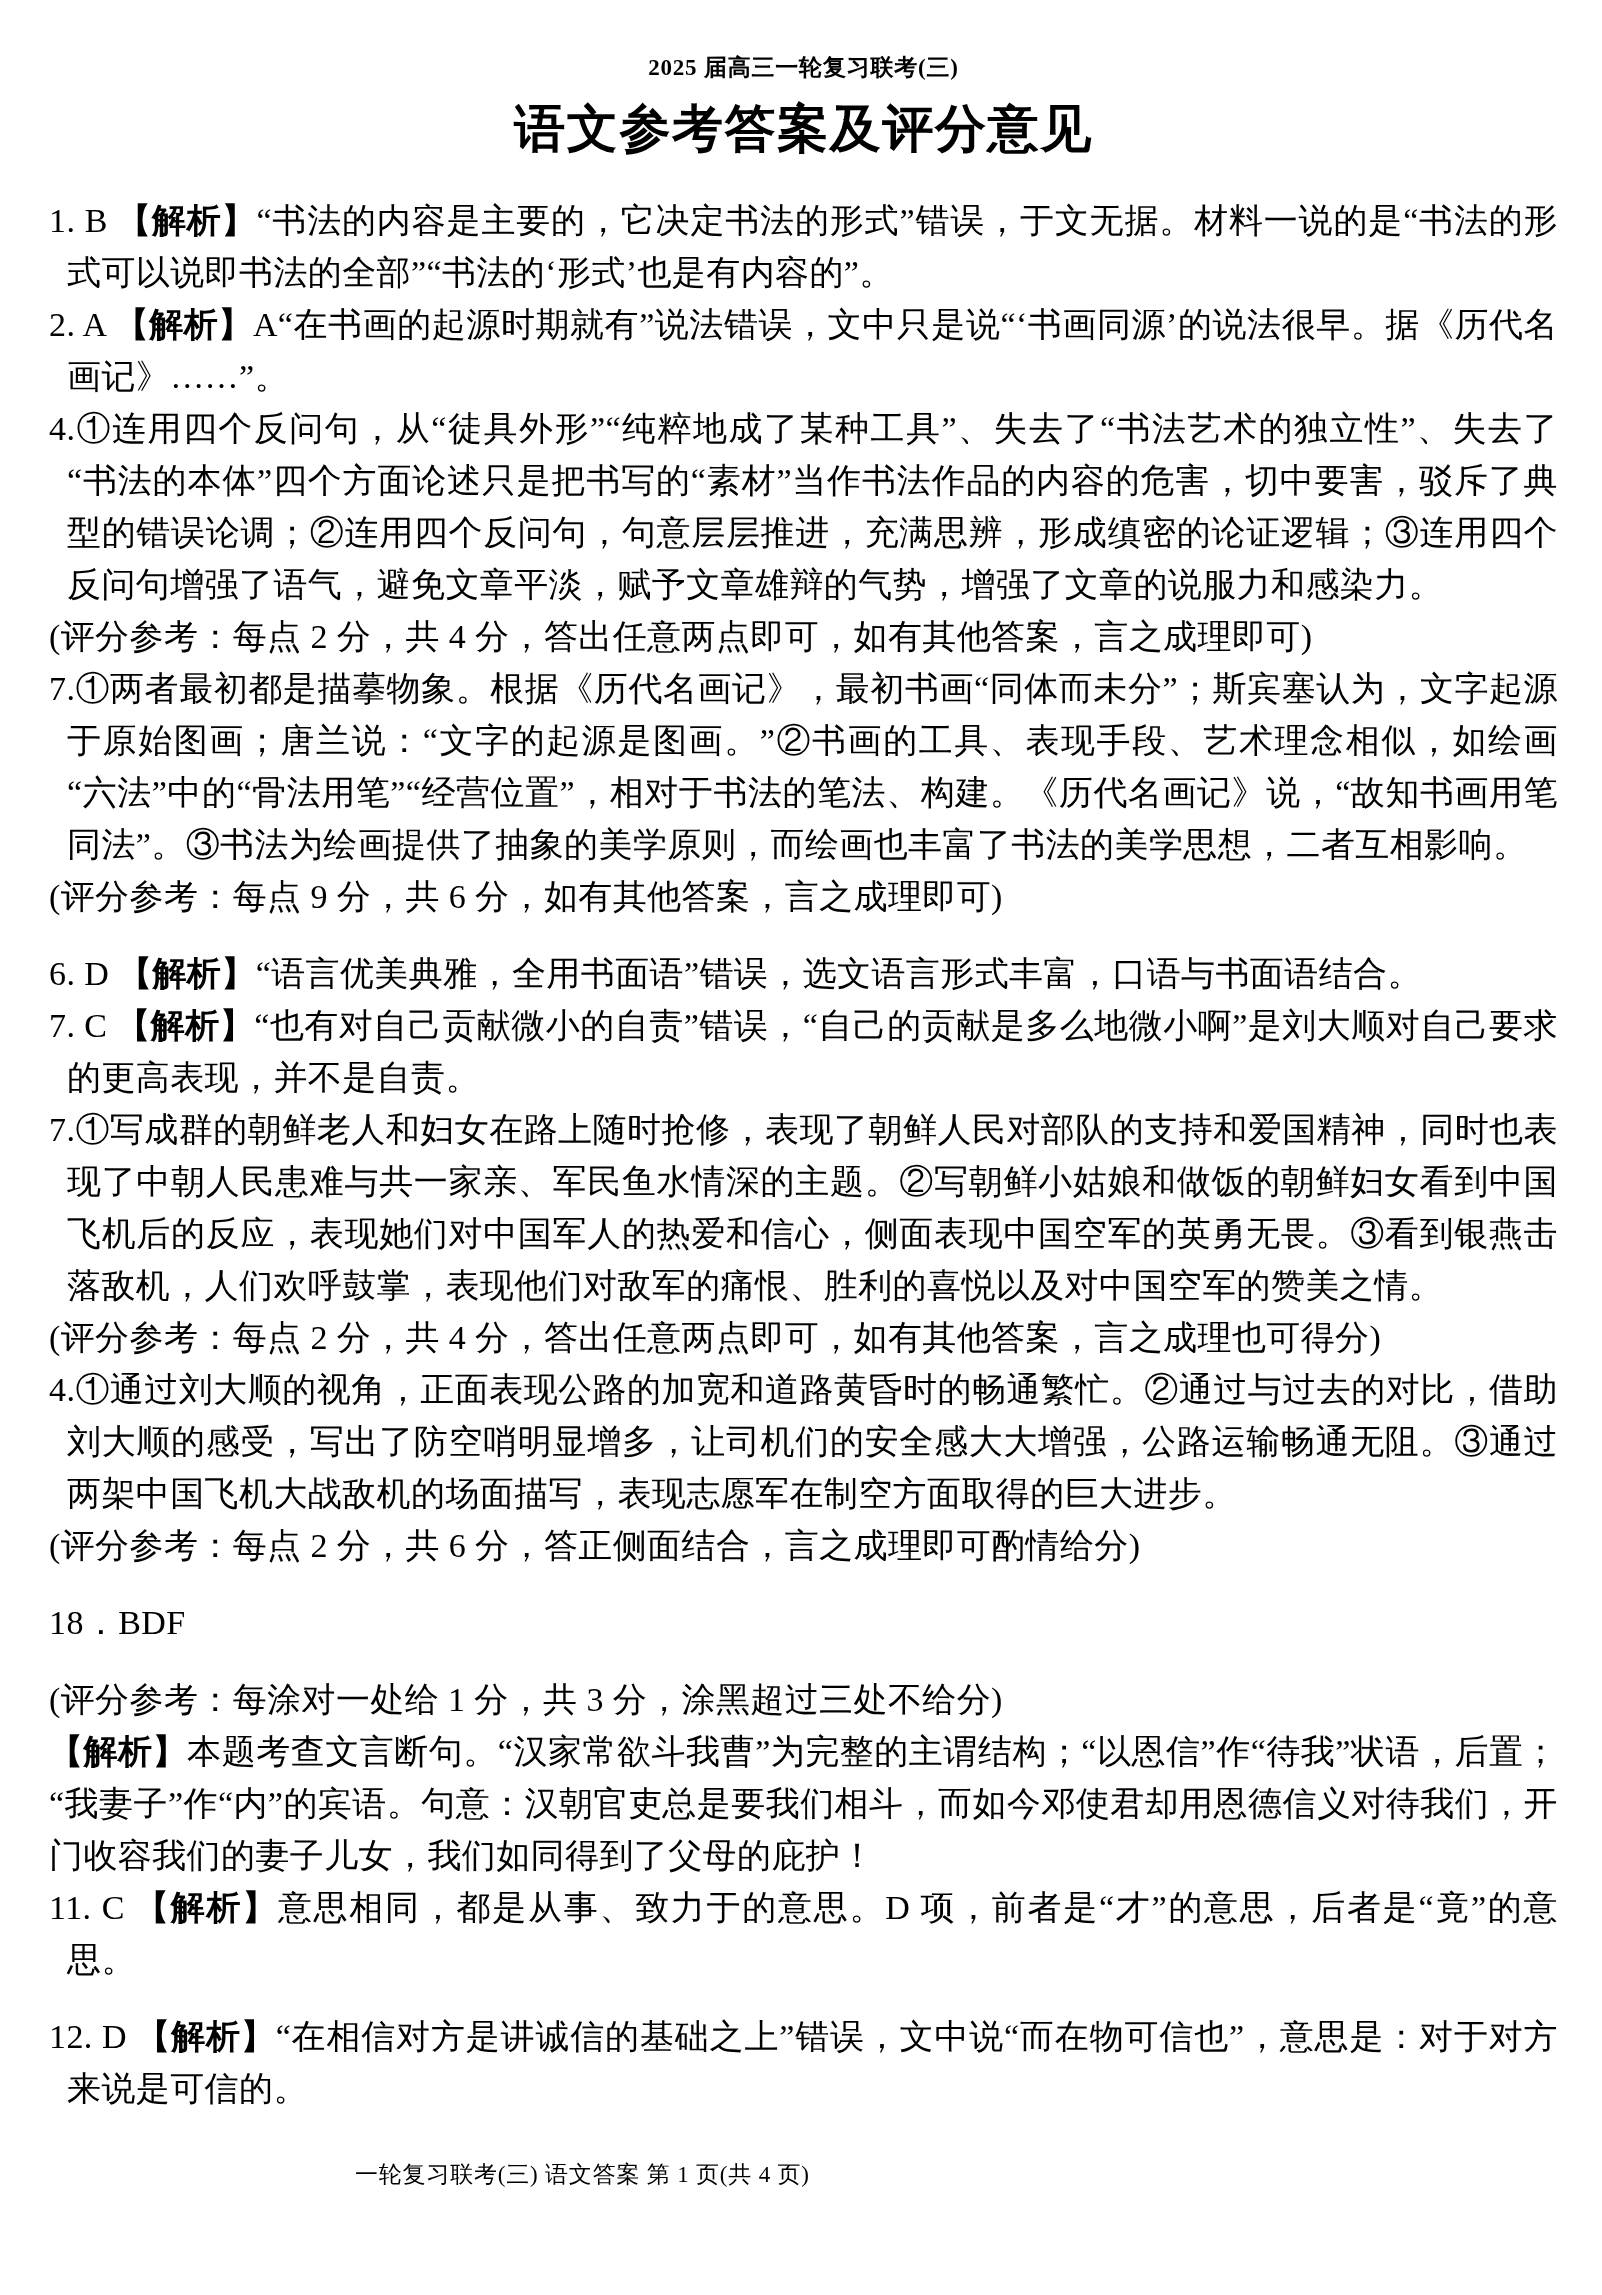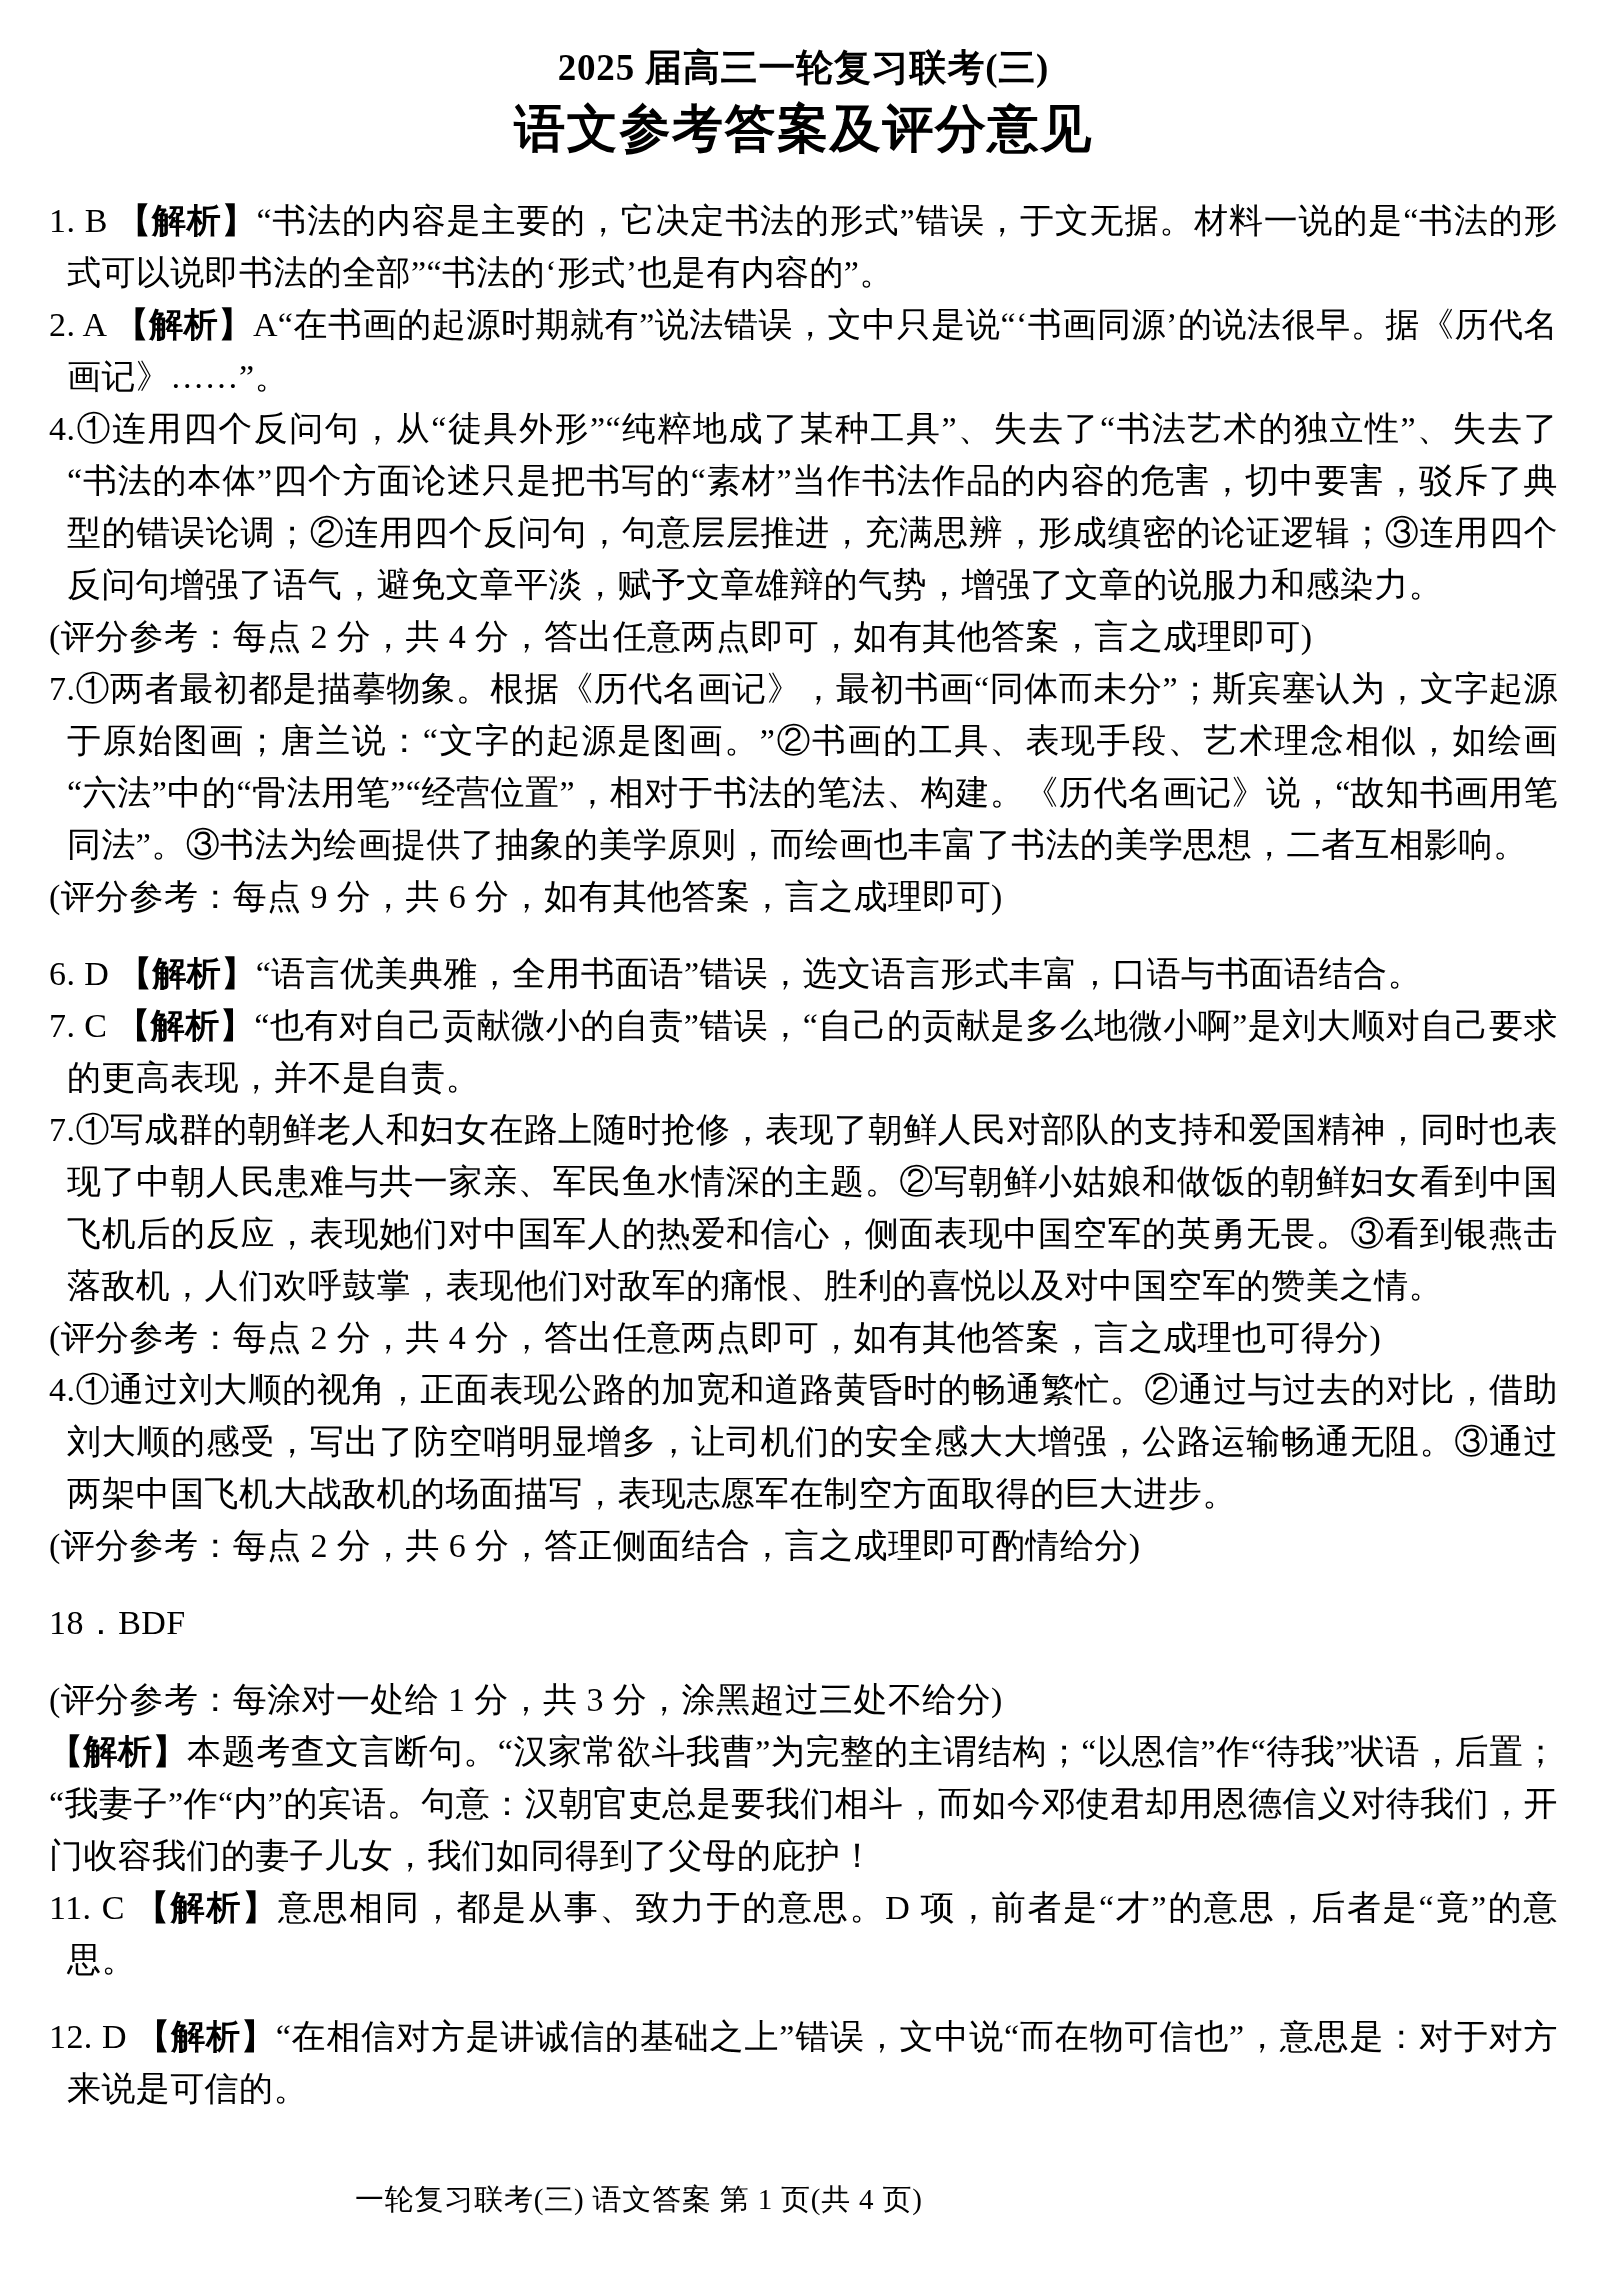--- a/index.html
+++ b/index.html
@@ -15,21 +15,21 @@
     height: 2295px;
     box-sizing: border-box;
     padding: 35px 45px 0 49px;
     background: #ffffff;
     display: flex;
     flex-direction: column;
     overflow: hidden;
   }
   .title1 {
     text-align: center;
-    font-size: 37px;
+    font-size: 23px;
     font-weight: bold;
     letter-spacing: 0.8px;
     margin: 10px 0 0 0;
     line-height: 46px;
   }
   .title2 {
     text-align: center;
     font-size: 51px;
     font-weight: bold;
     letter-spacing: 1.6px;
@@ -45,23 +45,23 @@
   }
   .para { margin: 0; }
   .para.hang {
     padding-left: 18px;
     text-indent: -18px;
   }
   .para.wide { margin-top: 25px; }
   .jiexi { font-weight: bold; }
   .footer {
     margin-top: auto;
-    margin-bottom: 79px;
+    margin-bottom: 104px;
     padding-left: 306px;
-    font-size: 29px;
+    font-size: 23px;
     letter-spacing: 0.8px;
     line-height: 33px;
   }
 </style>
 </head>
 <body>
 
 <div class="page">
   <h1 class="title1">2025 届高三一轮复习联考(三)</h1>
   <h2 class="title2">语文参考答案及评分意见</h2>

